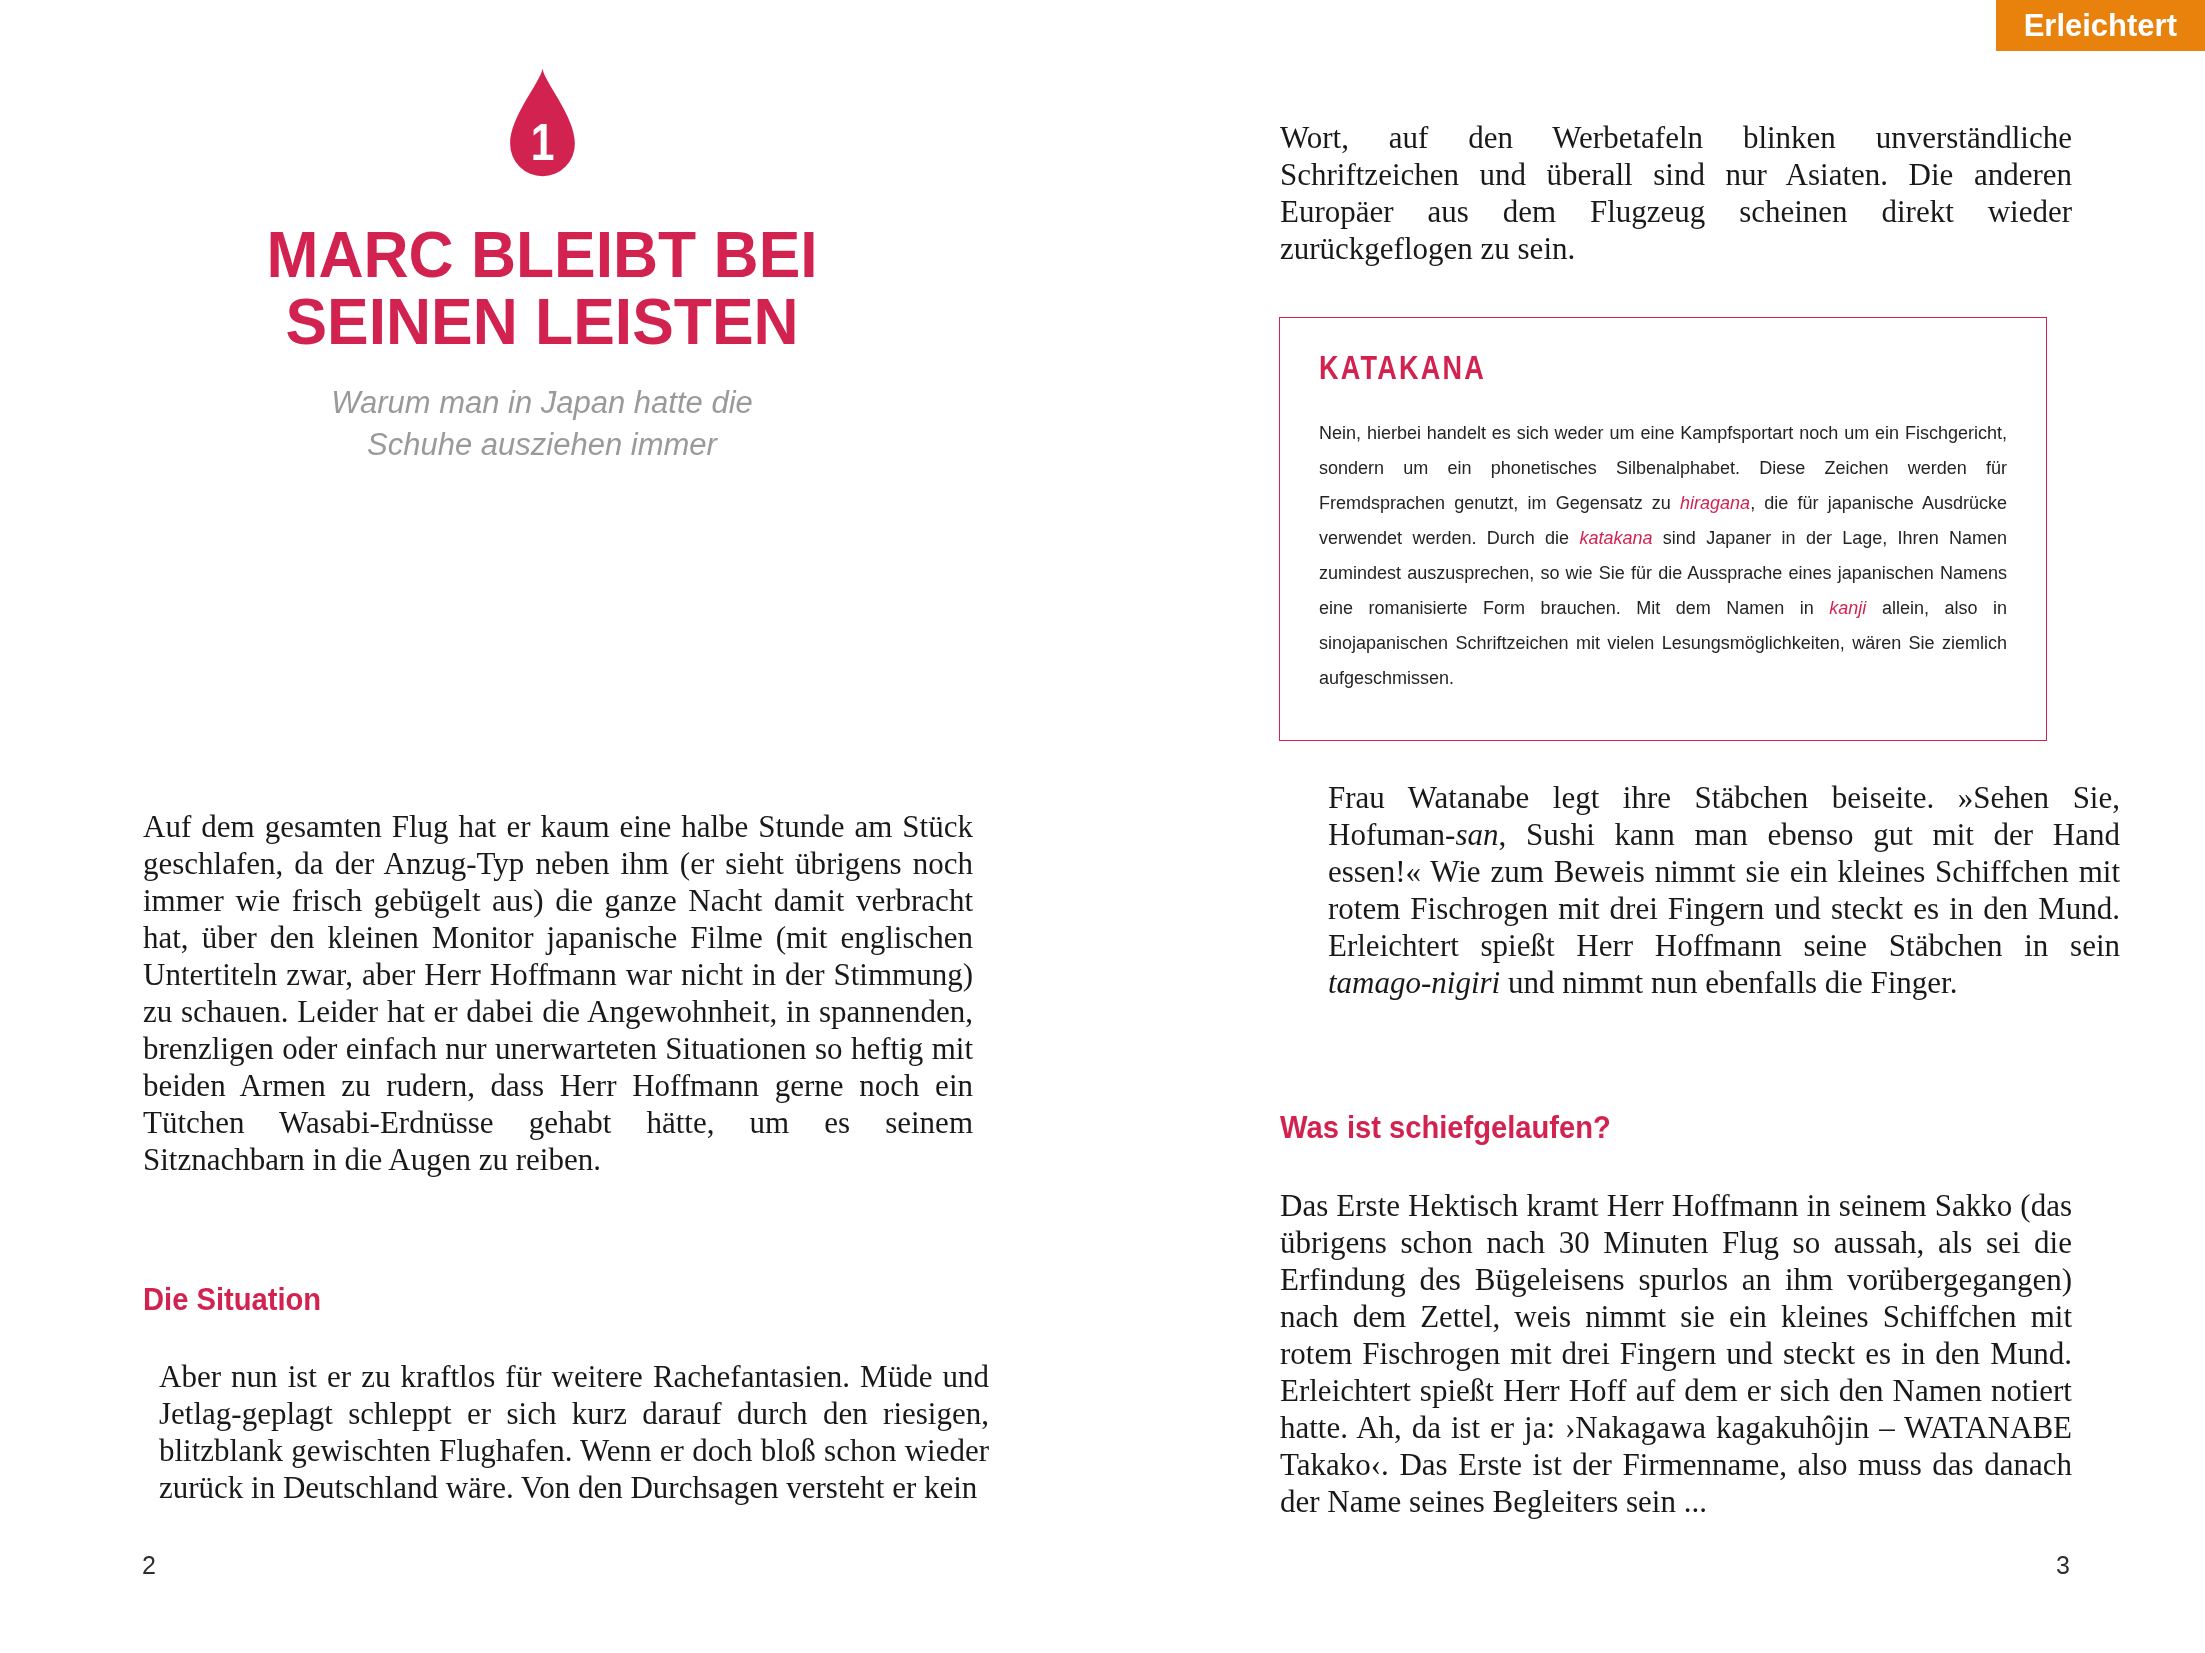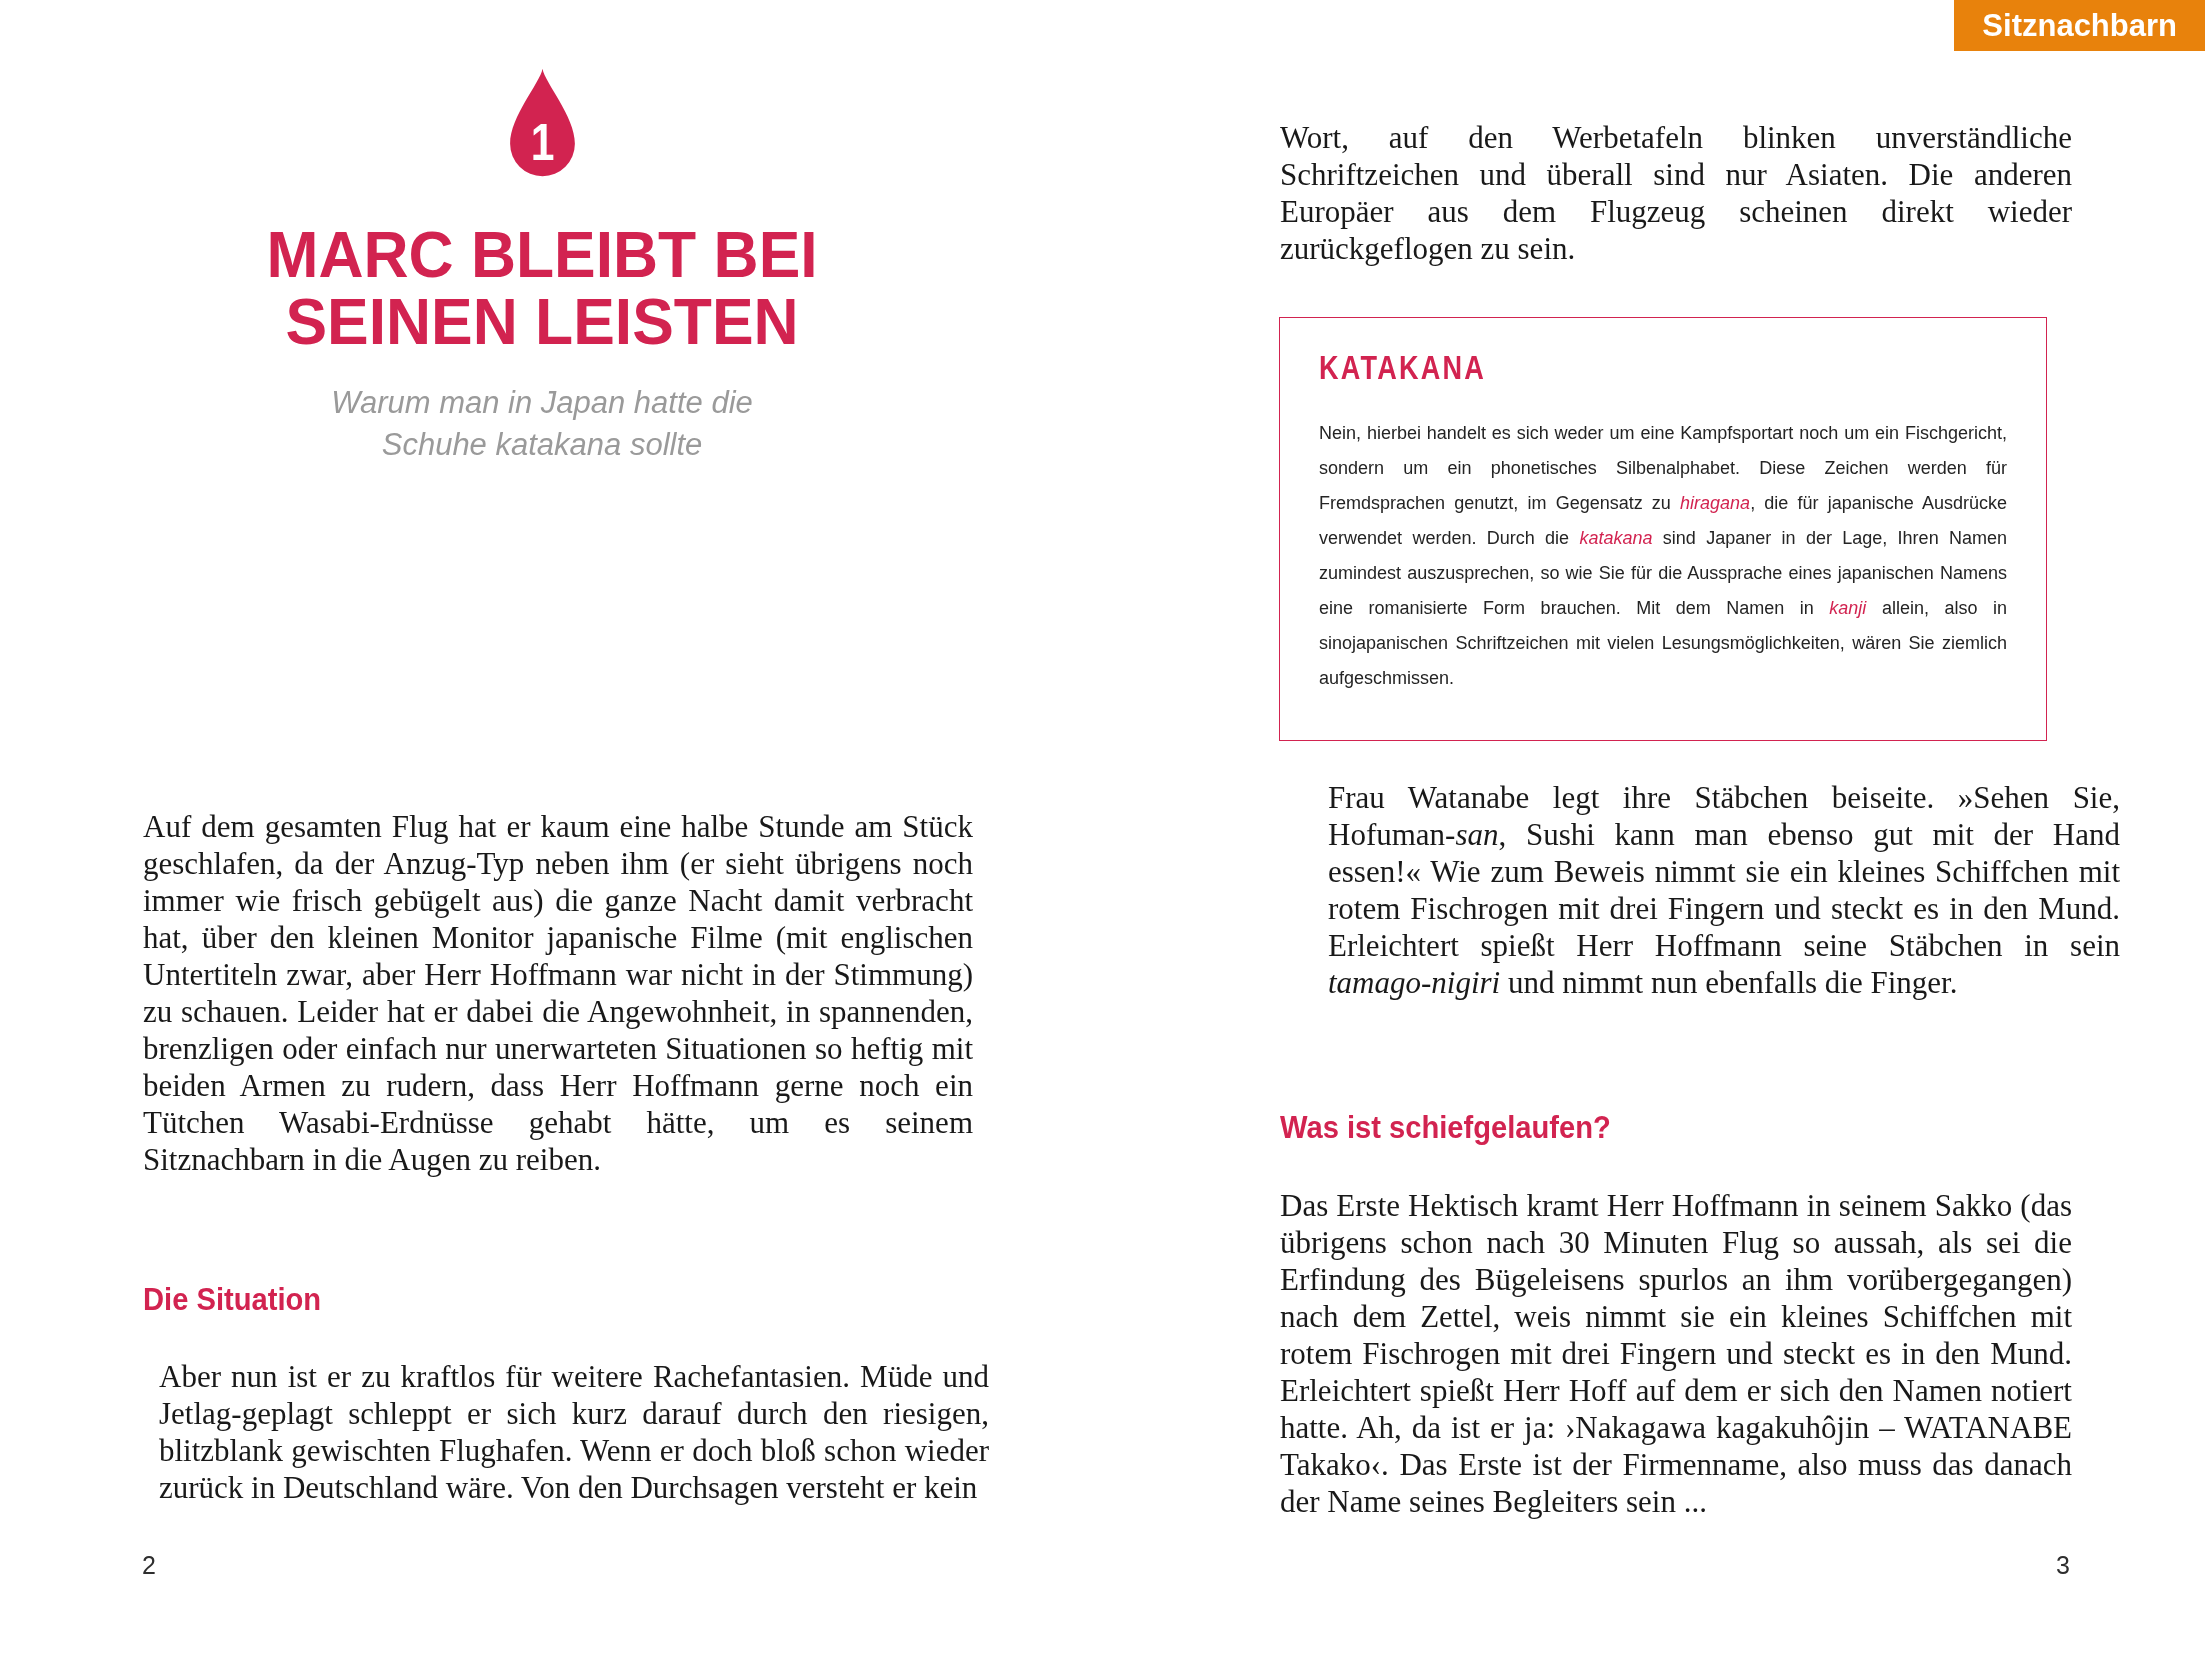--- a/index.html
+++ b/index.html
@@ -143,40 +143,40 @@
     color: #2e2e2e;
   }
   .pagenum.left  { left: 142px; }
   .pagenum.right { right: 135px; text-align: right; }
 </style>
 </head>
 <body>
 
 <div class="spread">
 
-  <div class="badge">Sitznachbarn</div>
+  <div class="badge">Erleichtert</div>
 
   <div>
 
     <div class="chapter-head">
       <div class="drop">
         <svg viewBox="0 0 100 140" xmlns="http://www.w3.org/2000/svg">
           <path d="M50 2 C 47 20 9 62 9 97 A 41 41 0 1 0 91 97 C 91 62 53 20 50 2 Z" fill="#d22350"></path>
         </svg>
         <span class="drop-num">1</span>
       </div>
 
       <h1 class="chapter-title">
         <span>MARC BLEIBT BEI</span>
         <span>SEINEN LEISTEN</span>
       </h1>
 
       <div class="chapter-subtitle">
         <span>Warum man in Japan hatte die</span>
-        <span>Schuhe katakana sollte</span>
+        <span>Schuhe ausziehen immer</span>
       </div>
     </div>
 
     <p class="para" id="p-l1"><span>Auf dem gesamten Flug hat er kaum eine halbe Stunde am Stück geschlafen, da der Anzug-Typ neben ihm (er sieht übrigens noch immer wie frisch gebügelt aus) die ganze Nacht damit verbracht hat, über den kleinen Monitor japanische Filme (mit englischen Untertiteln zwar, aber Herr Hoffmann war nicht in der Stimmung) zu schauen. Leider hat er dabei die Angewohnheit, in spannenden, brenzligen oder einfach nur unerwarteten Situationen so heftig mit beiden Armen zu rudern, dass Herr Hoffmann gerne noch ein Tütchen Wasabi-Erdnüsse gehabt hätte, um es seinem Sitznachbarn in die Augen zu reiben.</span></p>
 
     <h2 class="section-heading" id="h-l1">Die Situation</h2>
 
     <p class="para" id="p-l2"><span>Aber nun ist er zu kraftlos für weitere Rachefantasien. Müde und Jetlag-geplagt schleppt er sich kurz darauf durch den riesigen, blitzblank gewischten Flughafen. Wenn er doch bloß schon wieder zurück in Deutschland wäre. Von den Durchsagen versteht er kein</span></p>
 
     <div class="pagenum left">2</div>

